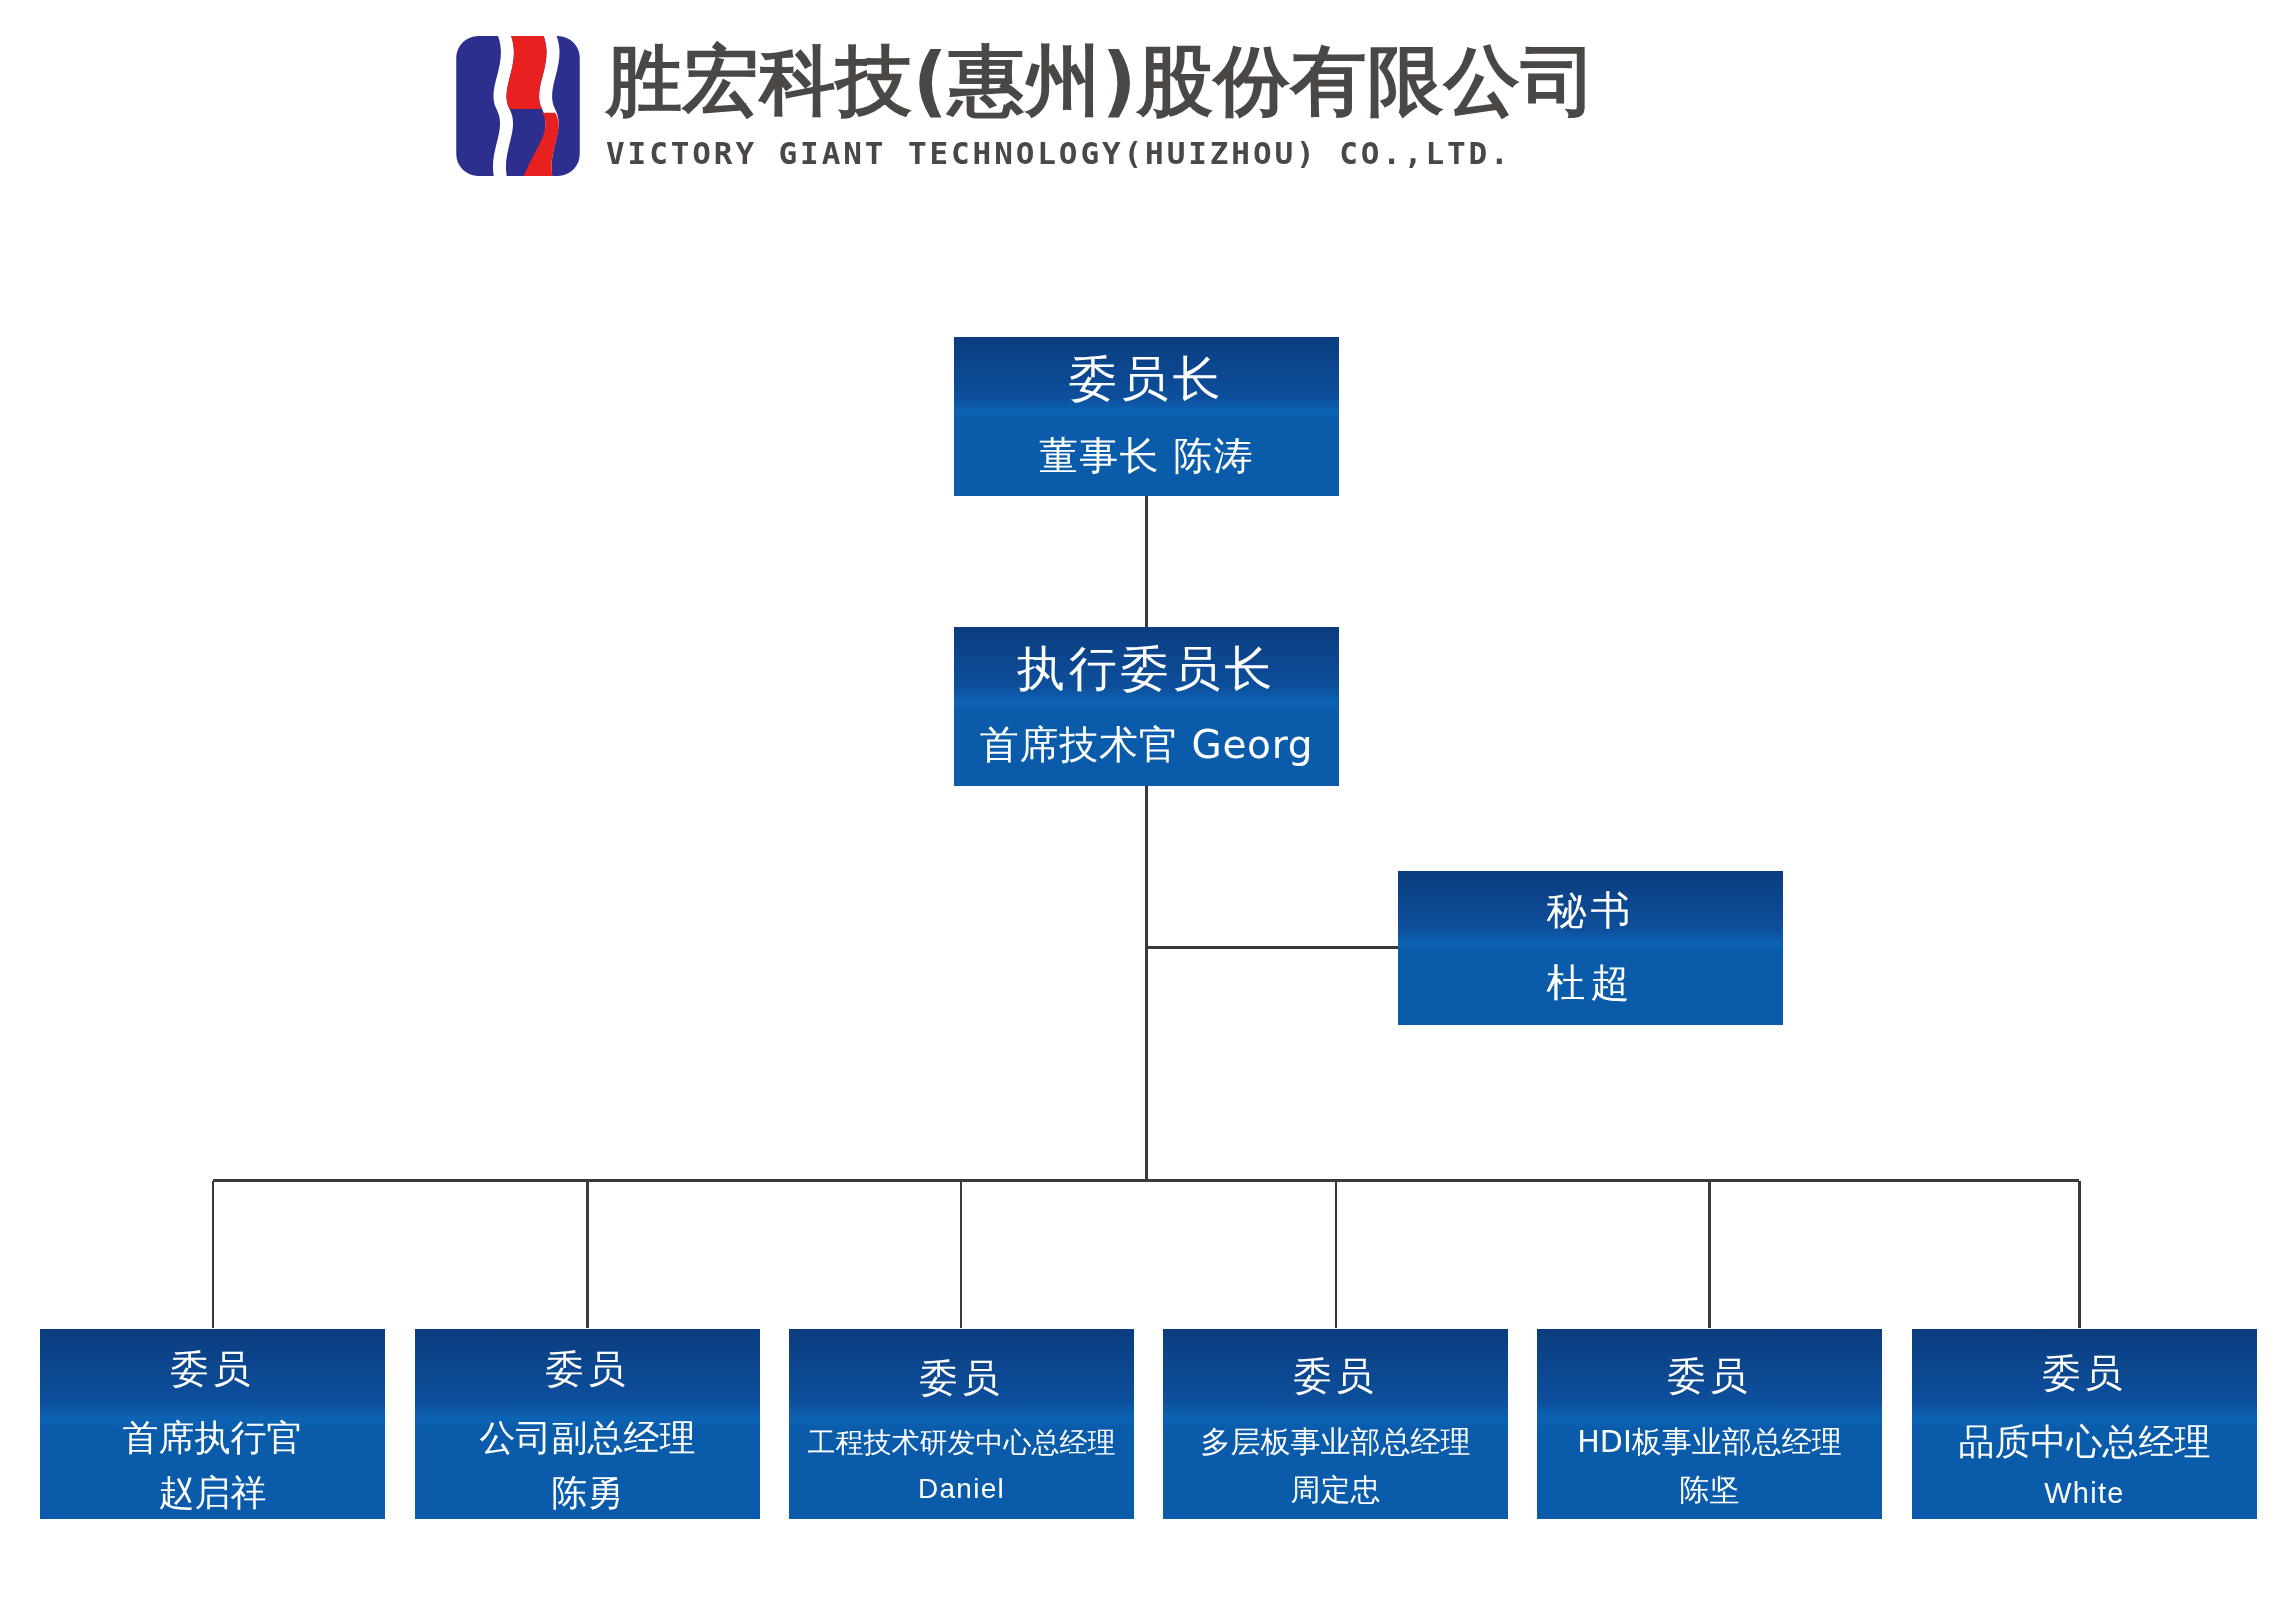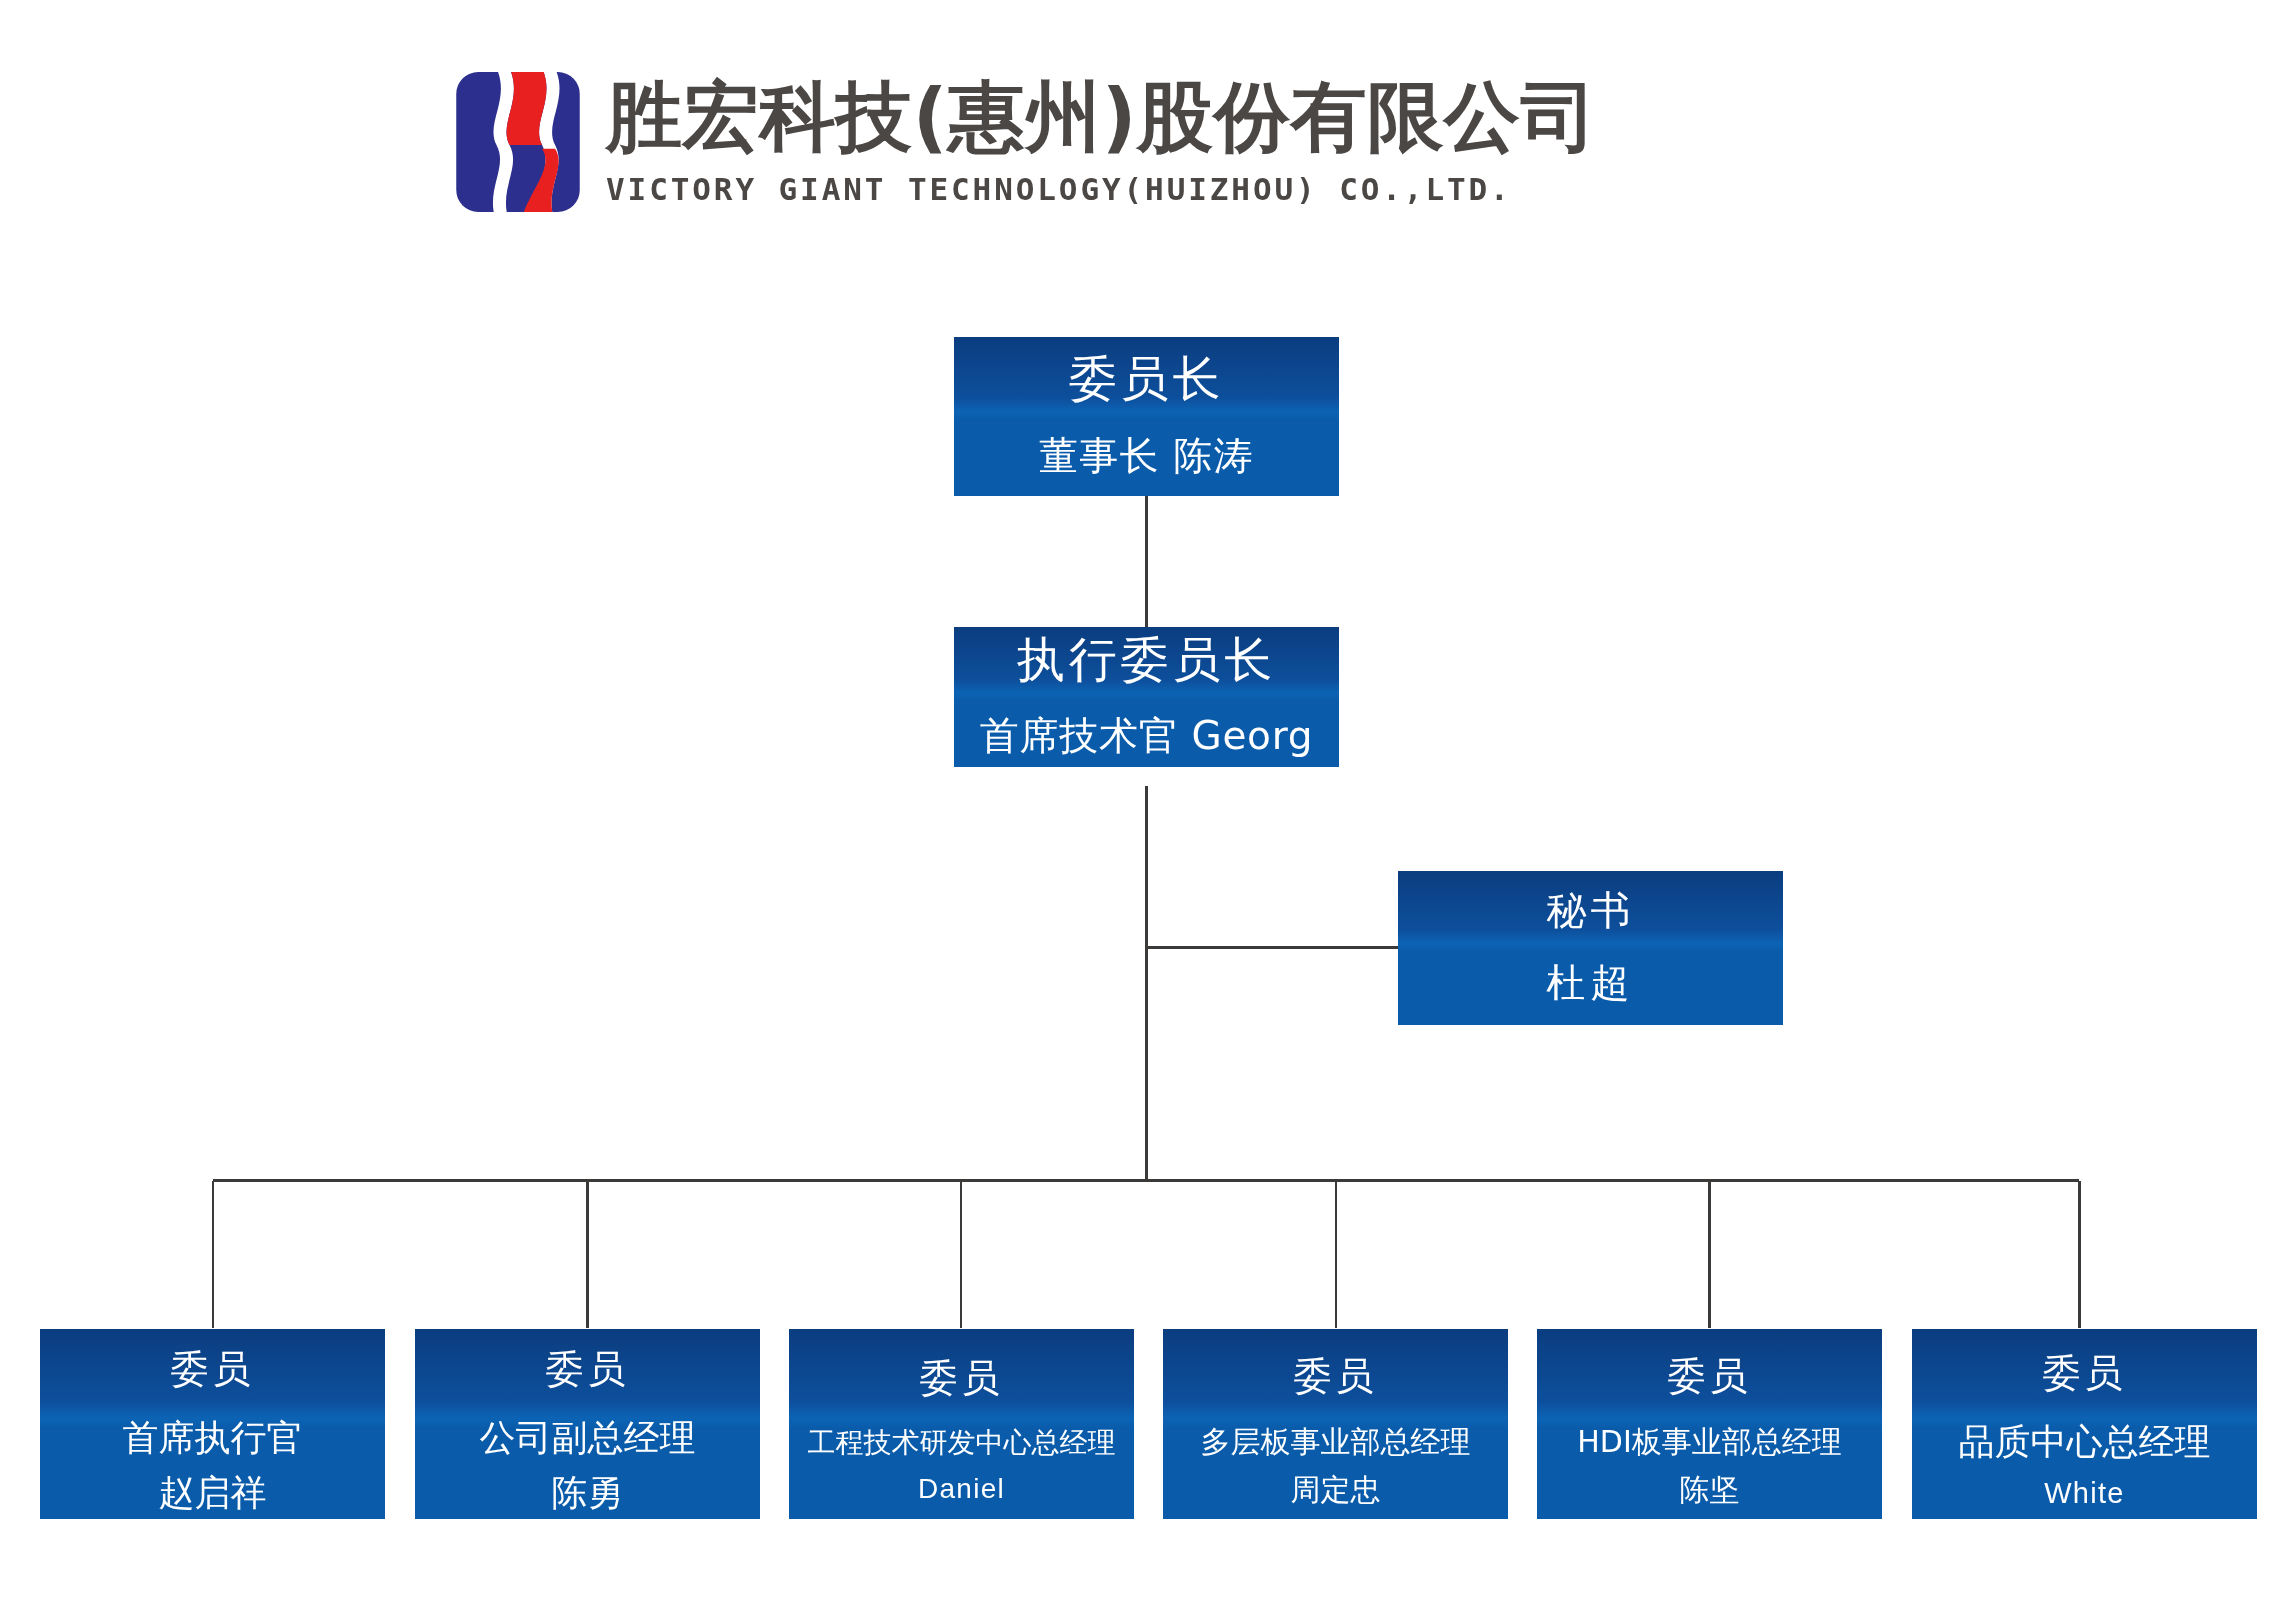--- a/index.html
+++ b/index.html
@@ -18,21 +18,20 @@
     overflow: hidden;
   }
 
   
   #header {
     position: absolute;
     left: 456px;
     top: 36px;
     display: flex;
     align-items: flex-start;
-    margin-top: 36px;
   }
   #logo-mark {
     width: 124px;
     height: 140px;
     margin-right: 26px;
     flex: 0 0 auto;
   }
   #header-text {
     display: flex;
     flex-direction: column;
@@ -98,21 +97,21 @@
   }
 
   
   #node-root {
     left: 954px; top: 337px; width: 385px; height: 159px;
   }
   #node-root .title { font-size: 48px; margin-bottom: 19.5px; }
   #node-root .sub   { font-size: 39px; letter-spacing: 1.3px; }
 
   #node-exec {
-    left: 954px; top: 627px; width: 385px; height: 140px;
+    left: 954px; top: 627px; width: 385px; height: 159px;
   }
   #node-exec .title { font-size: 48px; margin-bottom: 18px; }
   #node-exec .sub   { font-size: 39px; letter-spacing: 0.7px; }
 
   #node-secretary {
     left: 1398px; top: 871px; width: 385px; height: 154px;
   }
   #node-secretary .title { font-size: 40px; margin-bottom: 18px; }
   #node-secretary .sub   { font-size: 39px; letter-spacing: 5.2px; }
 

